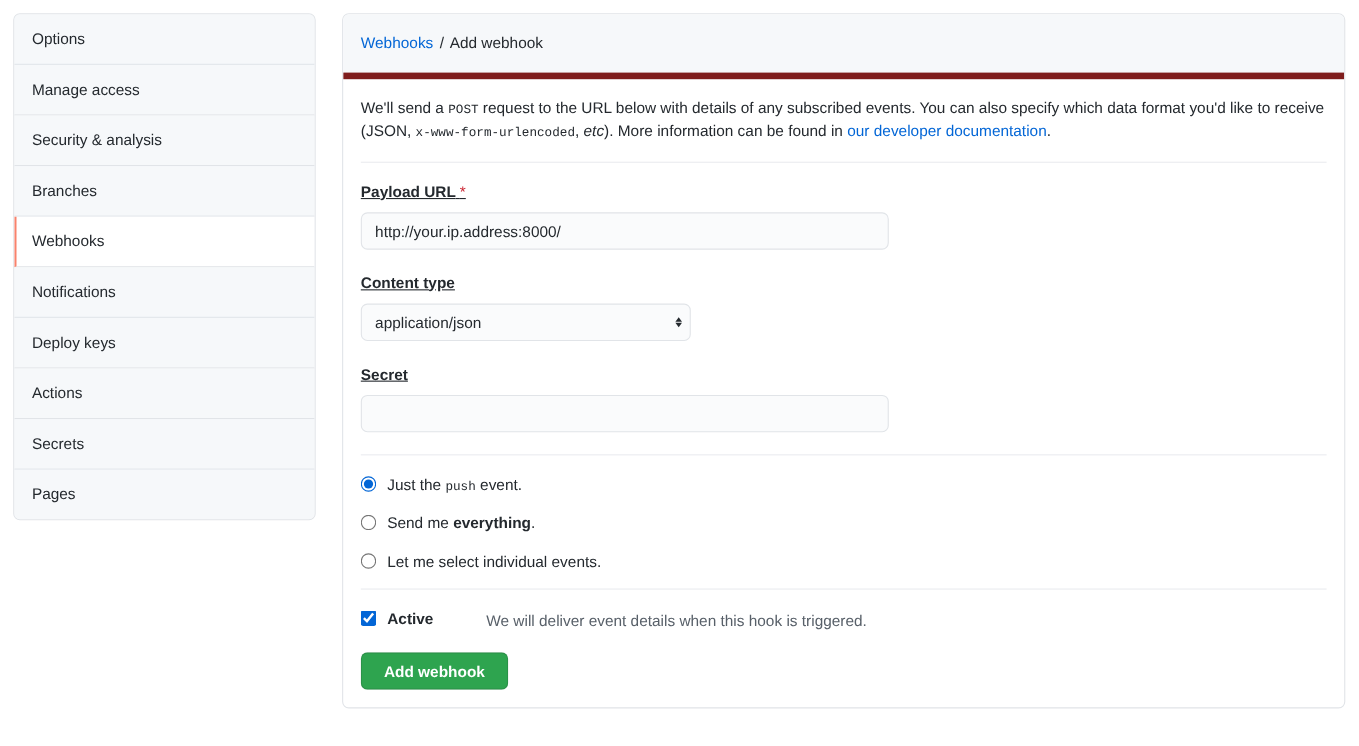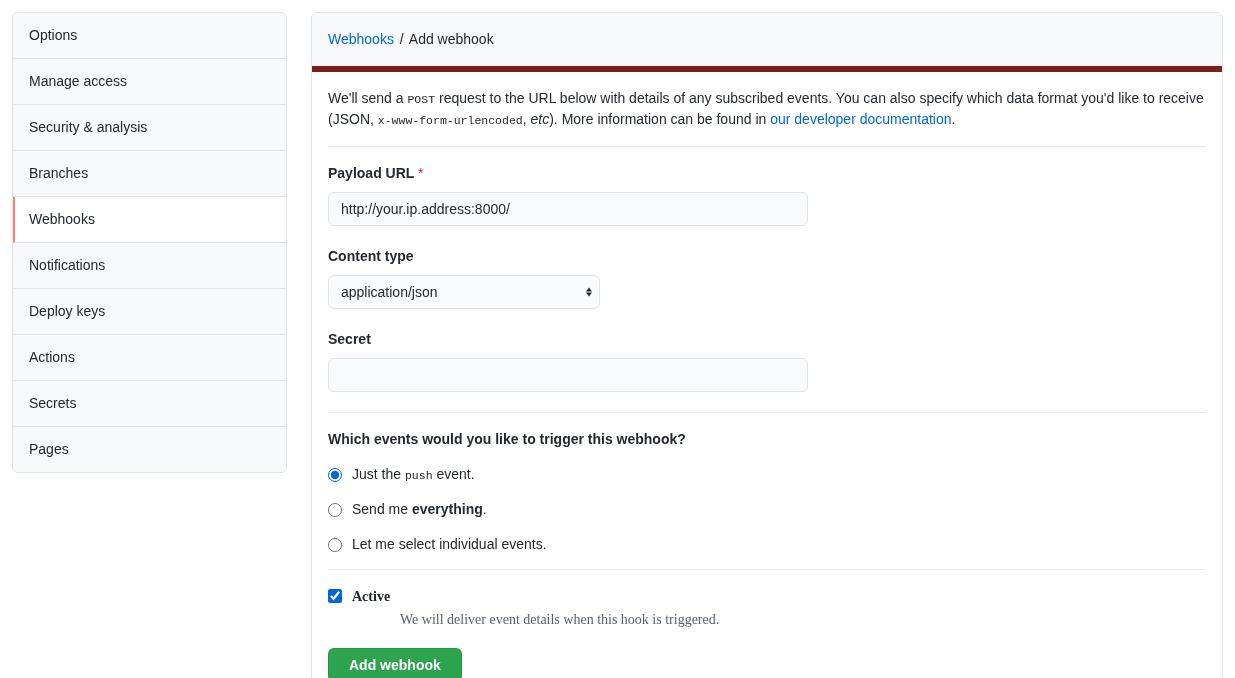--- a/index.html
+++ b/index.html
@@ -96,39 +96,40 @@
       margin: 8px 0 16px 0;
     }
     .form-group {
       margin-bottom: 20px;
     }
     .form-label {
       display: block;
       font-weight: 600;
       font-size: 14px;
       margin-bottom: 8px;
+      text-decoration: underline;
     }
     .req {
       color: #cb2431;
       font-weight: 400;
     }
     .form-input {
       width: 480px;
       padding: 6px 12px;
       font-size: 14px;
       line-height: 20px;
       color: #24292e;
       background: #fafbfc;
       border: 1px solid #e1e4e8;
       border-radius: 6px;
       outline: none;
     }
     .form-select-wrap {
       position: relative;
-      width: 272px;
+      width: 300px;
     }
     .form-select {
       width: 100%;
       padding: 6px 28px 6px 12px;
       font-size: 14px;
       line-height: 20px;
       color: #24292e;
       background: #fafbfc;
       border: 1px solid #e1e4e8;
       border-radius: 6px;
@@ -197,22 +198,21 @@
     .checkbox-row input[type="checkbox"] {
       margin-right: 10px;
       margin-top: 3px;
       width: 14px;
       height: 14px;
       cursor: pointer;
       accent-color: #0366d6;
     }
     .checkbox-content {
       display: flex;
-      flex-direction: column;
-      font-family: Liberation Serif, serif;
+      flex-direction: row;
     }
     .checkbox-label {
       font-weight: 600;
       font-size: 14px;
     }
     .checkbox-desc {
       font-size: 14px;
       color: #586069;
       margin-top: 2px;
       margin-left: 48px;
@@ -282,21 +282,20 @@
         </div>
       </div>
 
       <div class="form-group">
         <label class="form-label">Secret</label>
         <input type="text" class="form-input" value="" style="">
       </div>
 
       <hr class="divider">
 
-      <div class="events-heading">Which events would you like to trigger this webhook?</div>
 
       <label class="radio-row">
         <input type="radio" name="events" checked="" style="">
         <span class="radio-label">
           <span>Just the </span><code>push</code><span> event.</span>
         </span>
       </label>
 
       <label class="radio-row">
         <input type="radio" name="events" style="">

